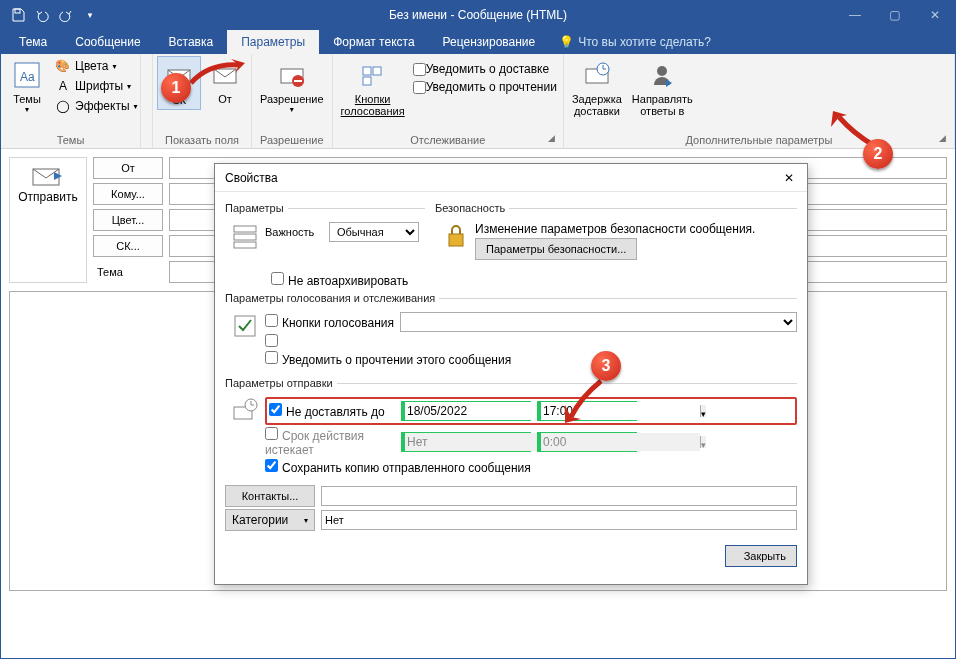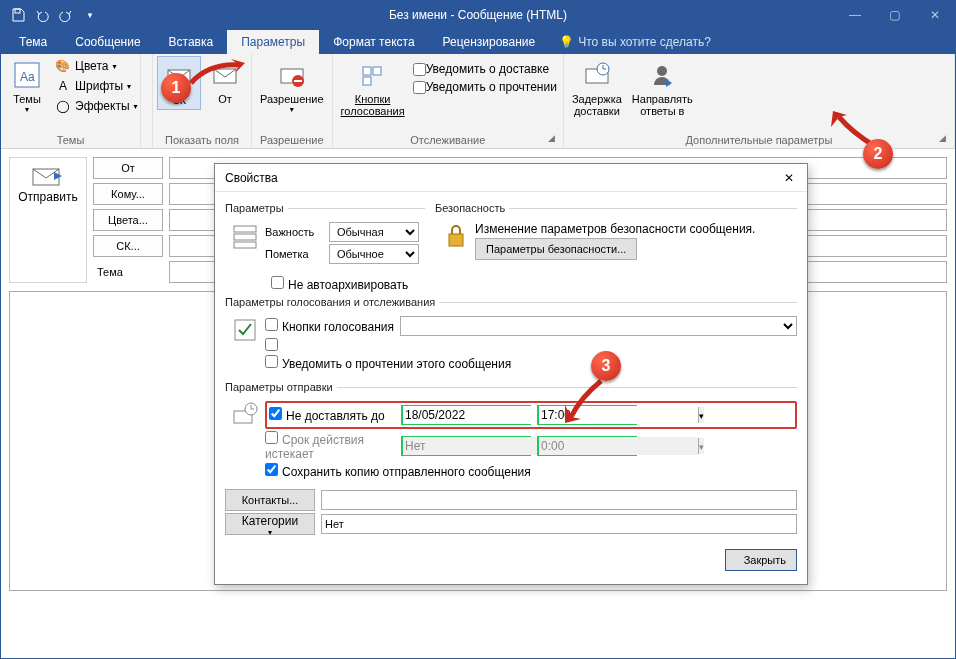--- a/index.html
+++ b/index.html
@@ -48,21 +48,21 @@
   .row label { font-size: 11px; }
   select, input[type=text] { border: 1px solid #ababab; height: 20px; font-size: 11px; padding: 0 3px; background: #fff; }
   .sel { width: 90px; }
   .btn { border: 1px solid #adadad; background: #e1e1e1; height: 22px; padding: 0 10px; cursor: pointer; font-size: 11px; }
   .btn-primary { min-width: 72px; text-align: right; }
   .chk { width: 13px; height: 13px; margin: 0 4px 0 0; }
   .icon-cell { width: 40px; display: flex; justify-content: center; align-items: flex-start; padding-top: 2px; }
   .hl-box { border: 2px solid #d13a2e; border-radius: 2px; padding: 2px; }
   .disabled { color: #888; }
   .disabled select, .disabled input { background: #f0f0f0; color: #888; }
-  .date-combo { display: flex; border: 2px solid #22c55e; height: 20px; width: 130px; align-items: center; }
+  .date-combo { display: flex; border: 4px solid #22c55e; height: 20px; width: 130px; align-items: center; }
   .date-combo input { border: none; height: 18px; flex: 1; outline: none; }
   .date-combo .dd { width: 16px; text-align: center; border-left: 1px solid #ababab; cursor: pointer; background: #efefef; font-size: 9px; height: 100%; line-height: 18px; }
   .marker { position: absolute; width: 30px; height: 30px; border-radius: 50%; background: radial-gradient(circle at 35% 30%, #ff6a4d, #c9271a); color: #fff; font-weight: bold; font-size: 16px; display: flex; align-items: center; justify-content: center; box-shadow: 0 2px 3px rgba(0,0,0,.4); z-index: 100; }
   .marker::before { content: ""; position: absolute; width: 0; height: 0; }
   .arrow { position: absolute; z-index: 99; }
   .two-col { display: flex; gap: 10px; }
   svg { display: block; }
 </style>
 </head>
 <body>
@@ -262,21 +262,21 @@
     <div class="fields">
       <div class="field-row">
           <button class="field-btn">От</button>
           <input class="field-input" style="">
         </div>
       <div class="field-row">
           <button class="field-btn">Кому...</button>
           <input class="field-input" style="">
         </div>
       <div class="field-row">
-          <button class="field-btn">Цвета...</button>
+          <button class="field-btn">Цвет...</button>
           <input class="field-input" style="">
         </div>
       <div class="field-row">
           <button class="field-btn">СК...</button>
           <input class="field-input" style="">
         </div>
       <div class="field-row">
           <span class="field-label">Тема</span>
           <input class="field-input" style="">
         </div>
@@ -299,24 +299,20 @@
                   <rect x="3" y="4" width="22" height="6" fill="#fff" stroke="#888"></rect>
                   <rect x="3" y="12" width="22" height="6" fill="#fff" stroke="#888"></rect>
                   <rect x="3" y="20" width="22" height="6" fill="#fff" stroke="#888"></rect>
                 </svg>
               </div>
             <div>
               <div class="row">
                   <label style="width:58px;">Важность</label>
                   <select class="sel"><option>Обычная</option></select>
                 </div>
-              <div class="row">
-                  <label style="width:58px;">Пометка</label>
-                  <select class="sel"><option>Обычное</option></select>
-                </div>
             </div>
           </div>
         </fieldset>
         <fieldset class="grp" style="flex:1;">
           <legend>Безопасность</legend>
           <div style="display:flex;">
             <div class="icon-cell">
                 <svg width="28" height="28">
                   <rect x="8" y="12" width="14" height="12" fill="#e8b030" stroke="#a07810"></rect>
                   <path d="M11 12 v-4 a4 4 0 0 1 8 0 v4" fill="none" stroke="#a07810" stroke-width="2"></path>
@@ -399,21 +395,21 @@
               </div>
           </div>
         </div>
       </fieldset>
 
       <div class="row">
           <button class="btn" style="width:90px;">Контакты...</button>
           <input type="text" style="flex: 1 1 0%;">
         </div>
       <div class="row">
-        <button class="btn" style="width:90px;display:flex;align-items:center;justify-content:space-between;padding:0 6px;flex-direction:column;">
+        <button class="btn" style="width:90px;display:flex;align-items:center;justify-content:space-between;padding:0 6px;">
             <span>Категории</span>
             <span style="font-size:8px;">▾</span>
           </button>
         <input type="text" style="flex: 1 1 0%;" value="Нет">
       </div>
 
       <div style="display:flex;justify-content:flex-end;margin-top:14px;">
         <button class="btn btn-primary" style="border-color:#2b579a;">Закрыть</button>
       </div>
     </div>

